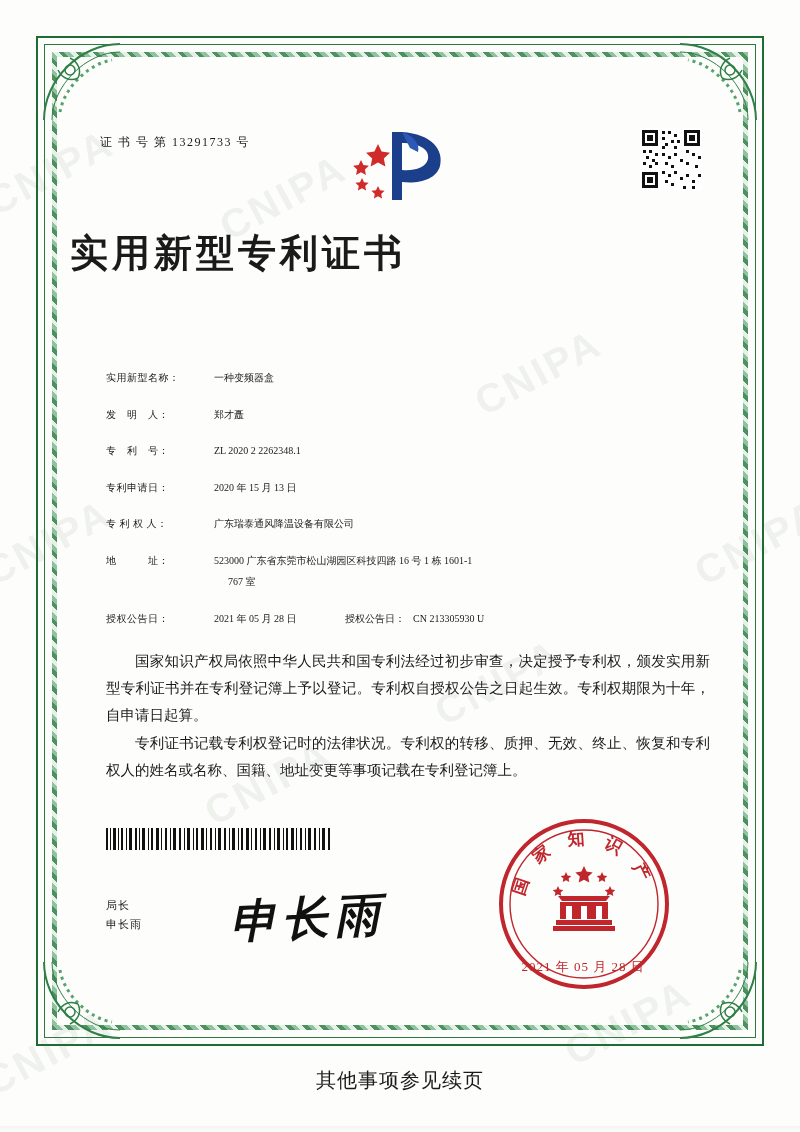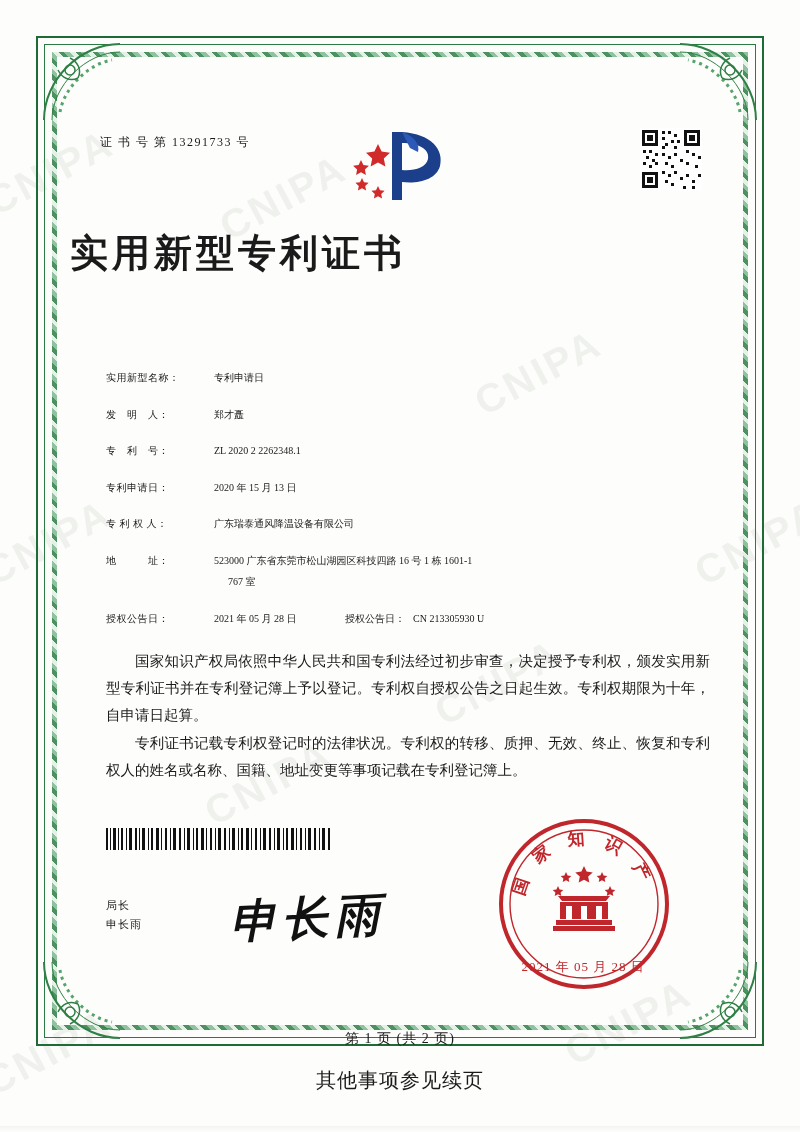--- a/index.html
+++ b/index.html
@@ -357,21 +357,21 @@
             <rect x="52" y="58" width="3" height="3"></rect>
         </g>
       </svg>
     </div>
 
     <div class="title">实用新型专利证书</div>
 
     <div class="fields">
       <div class="row">
         <div class="lbl">实用新型名称：</div>
-        <div class="val">专利申请日</div>
+        <div class="val">一种变频器盒</div>
       </div>
       <div class="row">
         <div class="lbl">发　明　人：</div>
         <div class="val">郑才矗</div>
       </div>
       <div class="row">
         <div class="lbl">专　利　号：</div>
         <div class="val">ZL 2020 2 2262348.1</div>
       </div>
       <div class="row">
@@ -494,16 +494,15 @@
           <path d="M106 56 l1.6 3.4 3.7 .5 -2.7 2.5 .7 3.6 -3.3 -1.8 -3.3 1.8 .7 -3.6 -2.7 -2.5 3.7 -.5 Z"></path>
           <path d="M62 70 l1.6 3.4 3.7 .5 -2.7 2.5 .7 3.6 -3.3 -1.8 -3.3 1.8 .7 -3.6 -2.7 -2.5 3.7 -.5 Z"></path>
           <path d="M114 70 l1.6 3.4 3.7 .5 -2.7 2.5 .7 3.6 -3.3 -1.8 -3.3 1.8 .7 -3.6 -2.7 -2.5 3.7 -.5 Z"></path>
         </g>
       </svg>
     </div>
     <div class="seal-date">2021 年 05 月 28 日</div>
 
   </div>
 
-  <div class="page-no">第 1 页 (共 2 页)</div>
   <div class="footer-note">其他事项参见续页</div>
   <div class="shadow-strip"></div>
 </div>
 
 </body></html>

